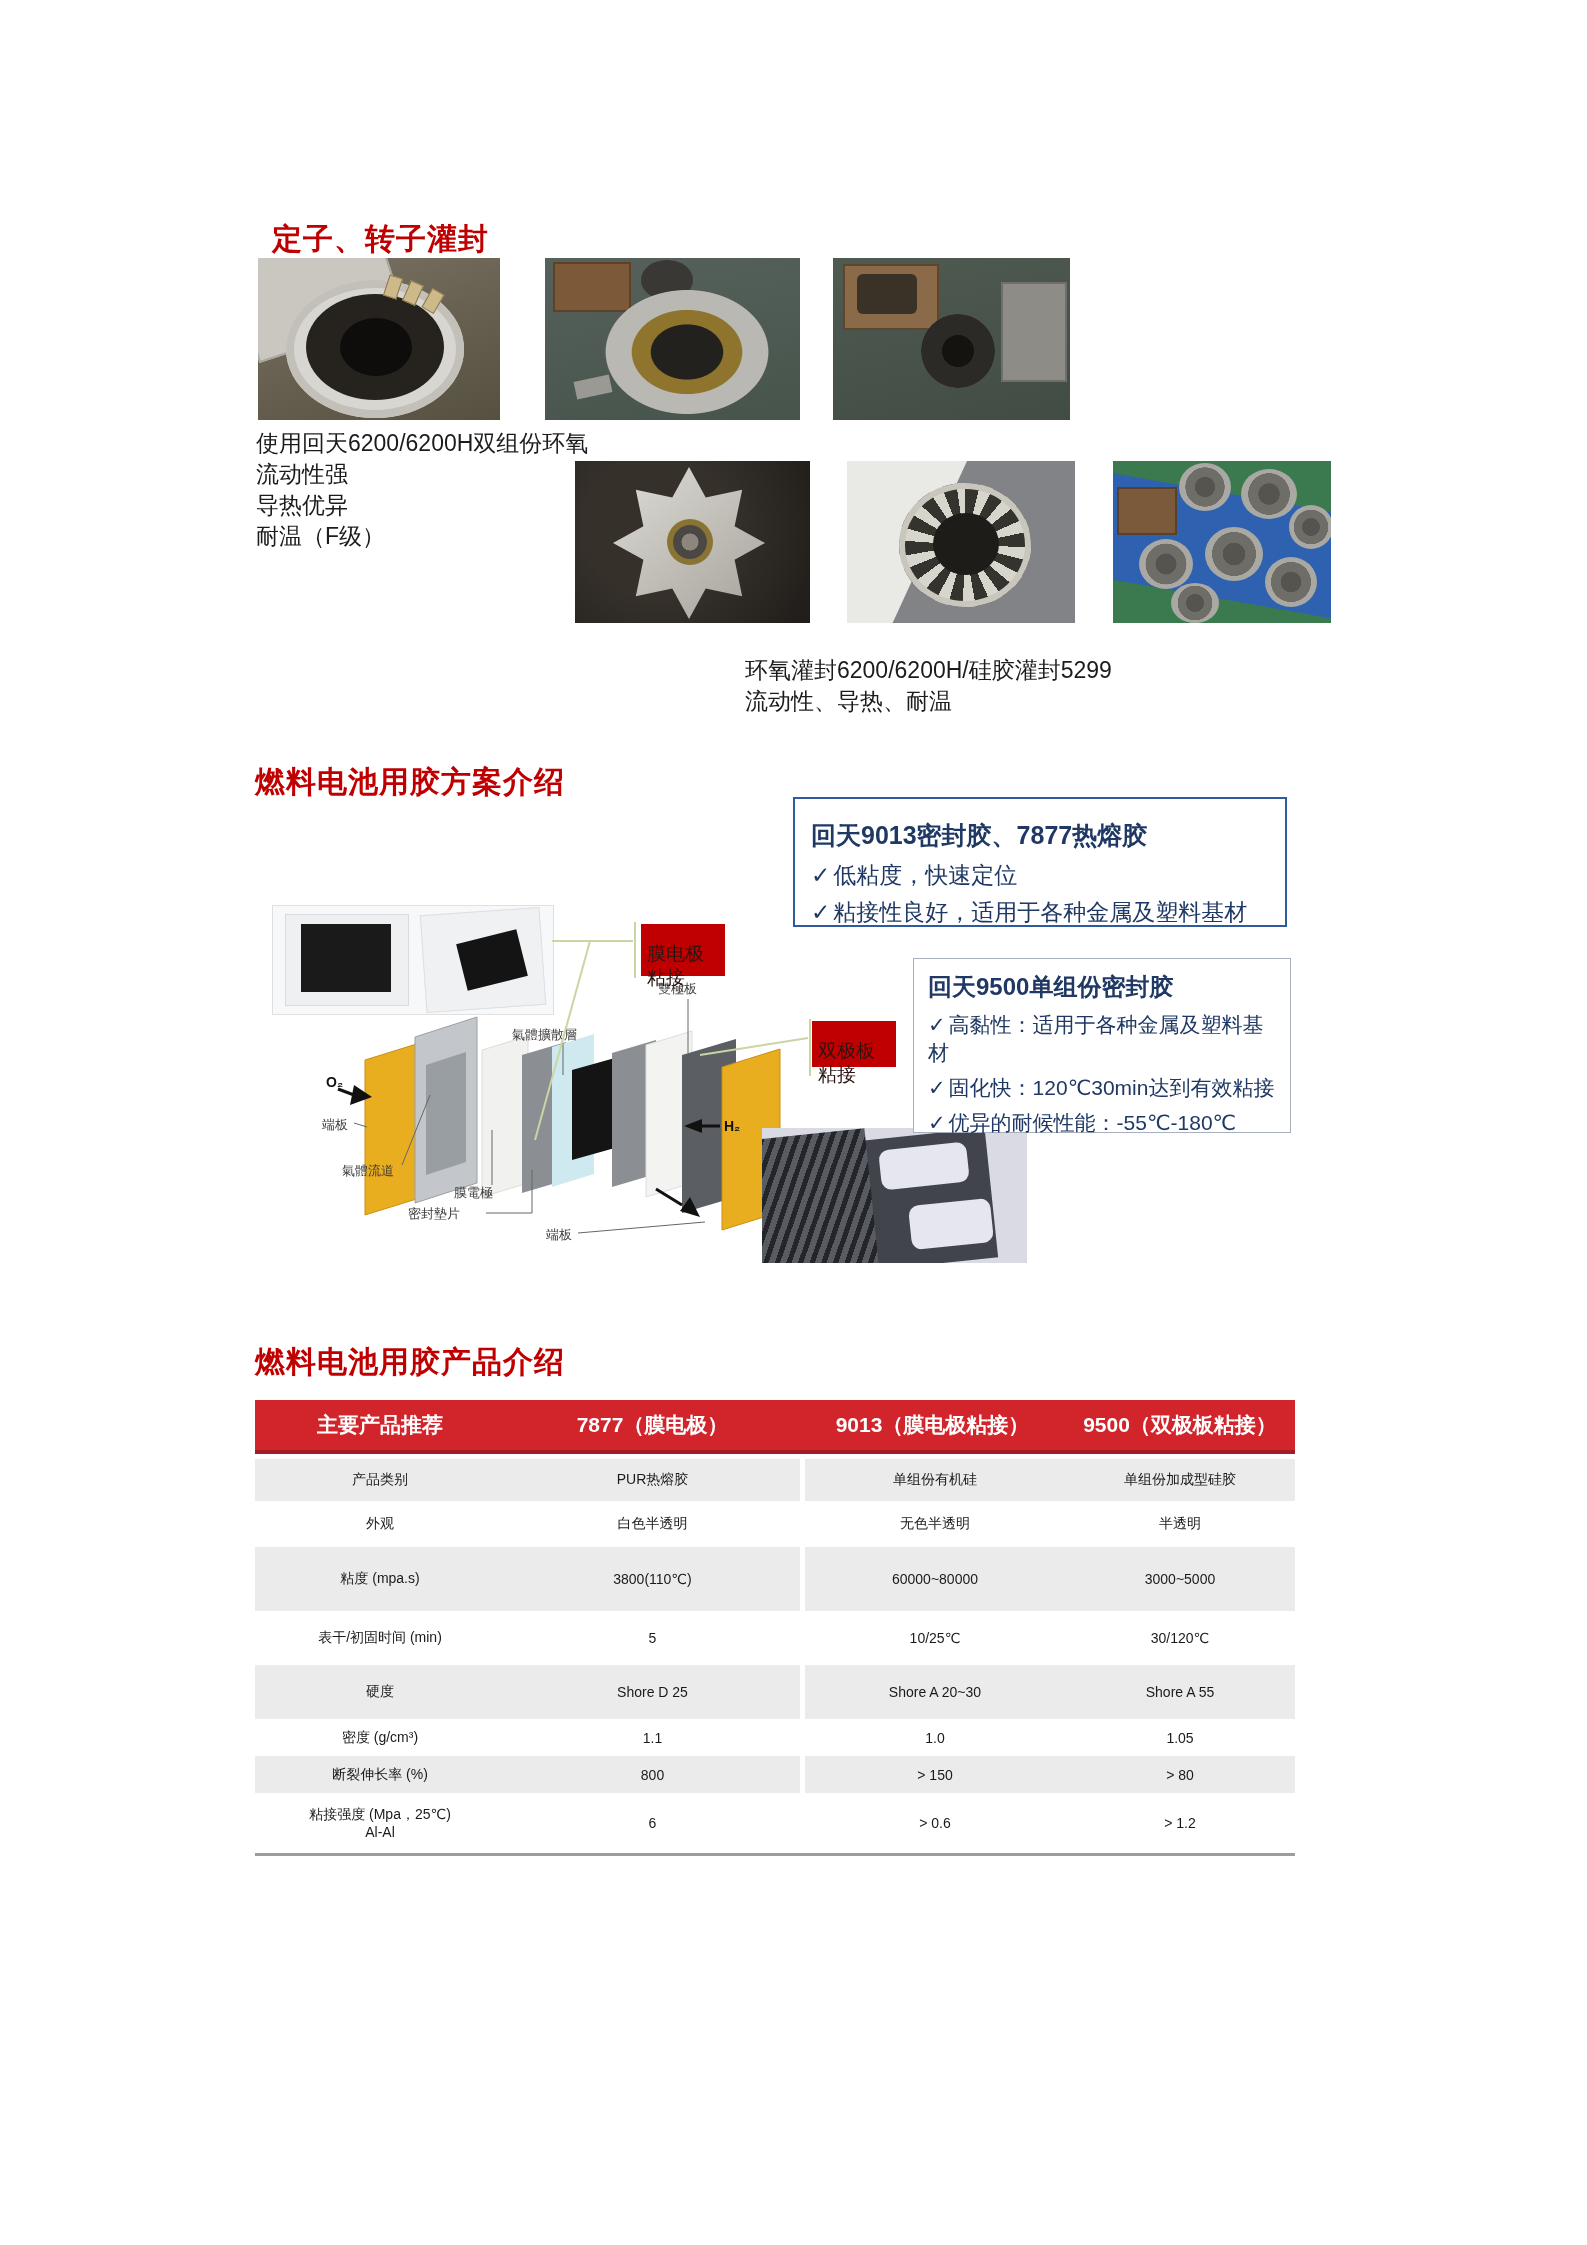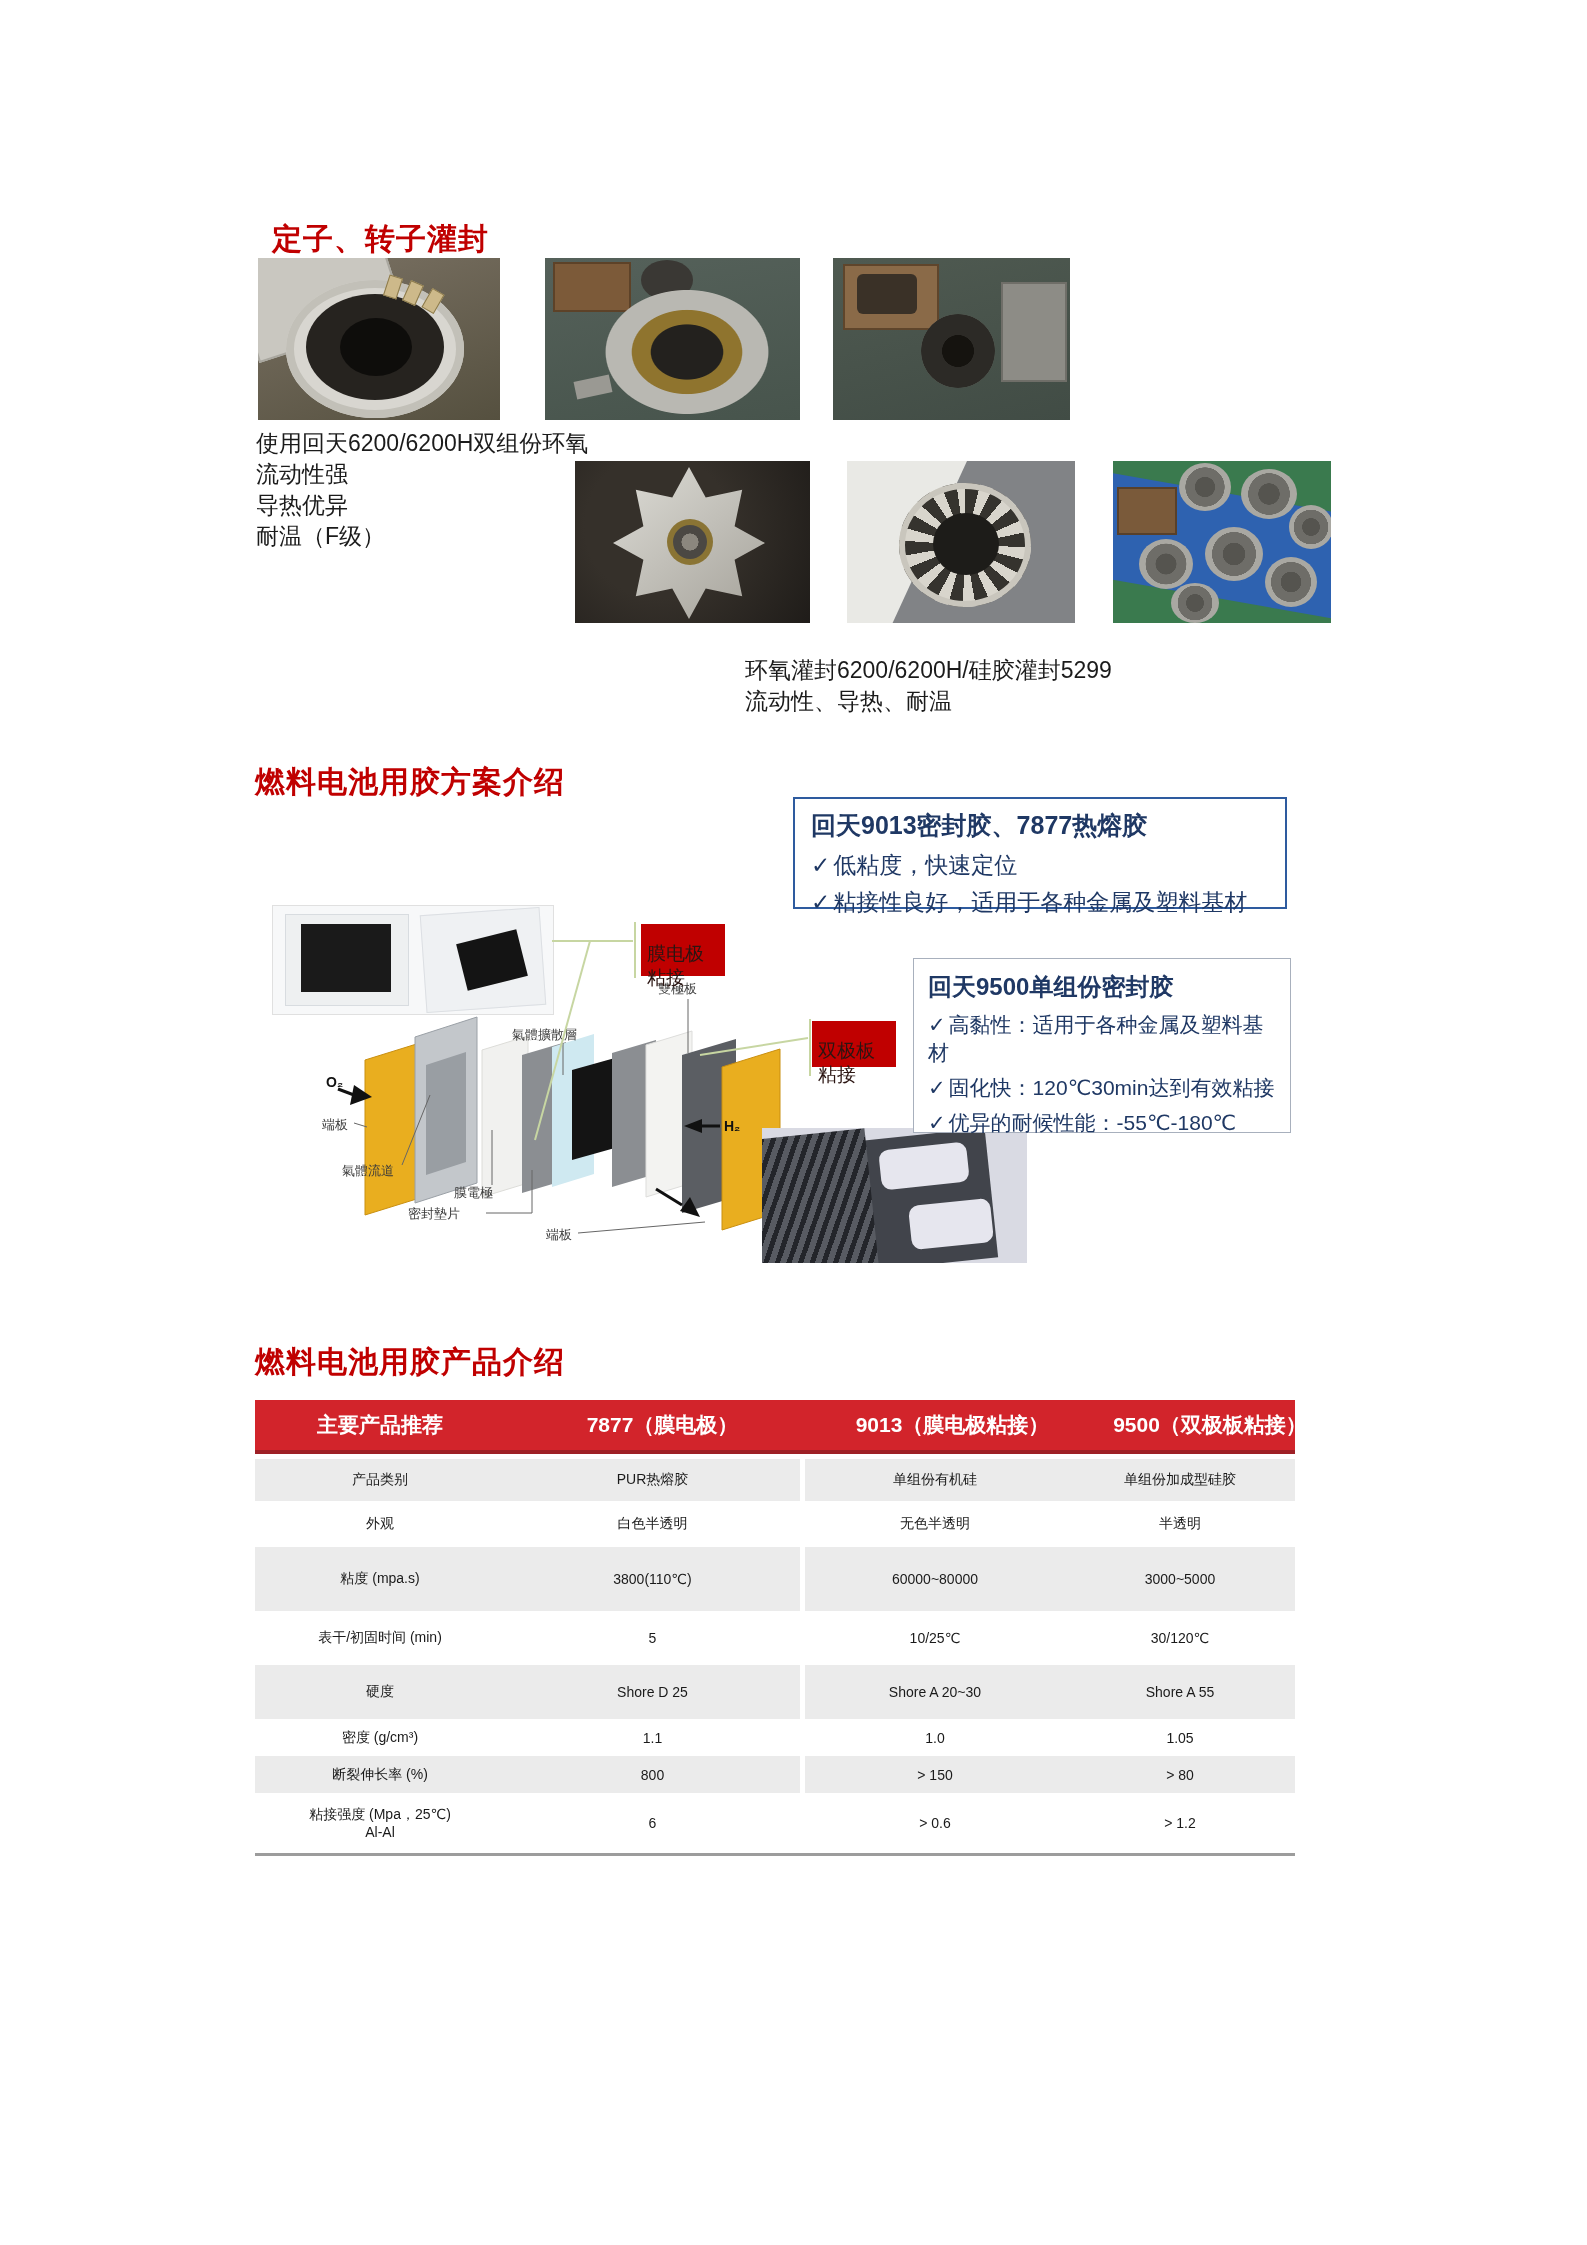--- a/index.html
+++ b/index.html
@@ -60,21 +60,21 @@
   .m3{left:176px;top:44px;width:44px;height:44px;}
   .m4{left:26px;top:78px;width:54px;height:50px;}
   .m5{left:92px;top:66px;width:58px;height:54px;}
   .m6{left:152px;top:96px;width:52px;height:50px;}
   .m7{left:58px;top:122px;width:48px;height:40px;}
 
   .notes{position:absolute;left:256px;top:428px;font-size:23px;line-height:31px;color:#1b1b1b;z-index:1;}
   .caption{position:absolute;left:745px;top:655px;font-size:23px;line-height:31px;color:#1b1b1b;z-index:1;}
 
   .bluebox{position:absolute;background:#ffffff;z-index:3;box-sizing:border-box;color:#1F3864;}
-  #bb1{left:793px;top:797px;width:494px;height:112px;border:2px solid #2E5B9F;padding:10px 16px;}
+  #bb1{left:793px;top:797px;width:494px;height:130px;border:2px solid #2E5B9F;padding:20px 16px;}
   #bb2{left:913px;top:958px;width:378px;height:175px;border:1px solid #a8b0bd;padding:12px 14px;}
   #bb1 .bb-title{font-size:25px;font-weight:700;margin-bottom:8px;}
   #bb2 .bb-title{font-size:24px;font-weight:700;margin-bottom:8px;}
   #bb1 .bb-item{font-size:23px;margin-top:6px;}
   #bb2 .bb-item{font-size:21px;margin-top:7px;}
   .chk{margin-right:3px;}
 
   #membrane{left:272px;top:905px;width:280px;height:108px;background:#f7f8f9;border:1px solid #e0e0e0;}
   .mb-pouch1{left:12px;top:8px;width:122px;height:90px;background:#eef0f1;border:1px solid #d8dce0;}
   .mb-black1{left:28px;top:18px;width:90px;height:68px;background:#1a1a1a;}
@@ -95,21 +95,21 @@
   .bp-stripes{left:-8px;top:6px;width:118px;height:140px;transform:rotate(-6deg);
     background:repeating-linear-gradient(115deg,#23252a 0 5px,#585b62 5px 11px);}
   .bp-cut1{left:118px;top:18px;width:88px;height:40px;background:#e6e6ee;border-radius:10px;transform:rotate(-6deg);}
   .bp-cut2{left:148px;top:74px;width:82px;height:44px;background:#e6e6ee;border-radius:10px;transform:rotate(-6deg);}
 
   .overlay{position:absolute;left:0;top:0;z-index:2;pointer-events:none;}
 
   
   .ptable{position:absolute;left:255px;top:1400px;width:1040px;z-index:1;border-bottom:3px solid #9c9c9c;}
   .t-head,.t-row{display:grid;grid-template-columns:250px 295px 265px 230px;align-items:center;text-align:center;}
-  .t-head{height:50px;background:#D2242B;color:#ffffff;font-weight:700;font-size:21px;border-bottom:4px solid #9E2026;margin-bottom:5px;gap:10px;}
+  .t-head{height:50px;background:#D2242B;color:#ffffff;font-weight:700;font-size:21px;border-bottom:4px solid #9E2026;margin-bottom:5px;}
   .t-row{font-size:14px;color:#1a1a1a;}
   .t-row>div{align-self:stretch;display:flex;align-items:center;justify-content:center;white-space:pre-line;}
   .t-row .c3{border-left:5px solid #ffffff;box-sizing:border-box;}
   .alt{background:#EBEBEB;}
   .rh40{min-height:42px;} .rh44{min-height:46px;} .rh62{min-height:64px;} .rh52{min-height:54px;}
   .rh36{min-height:37px;text-align:center;} .rh56{min-height:60px;}
 </style>
 </head>
 <body>
 

